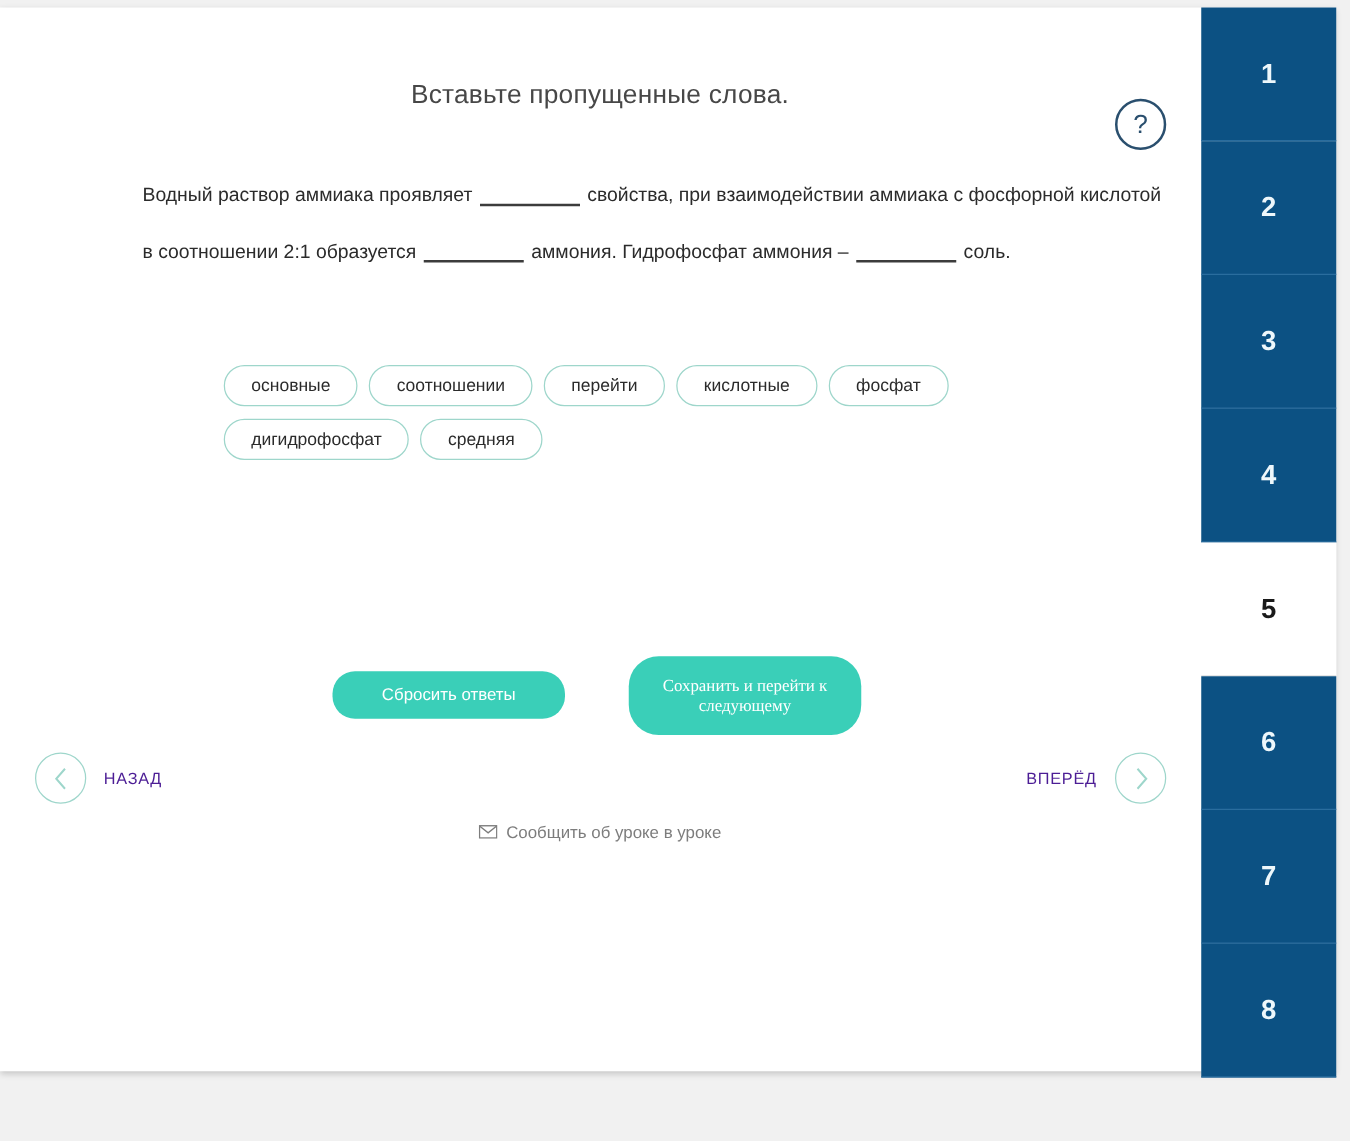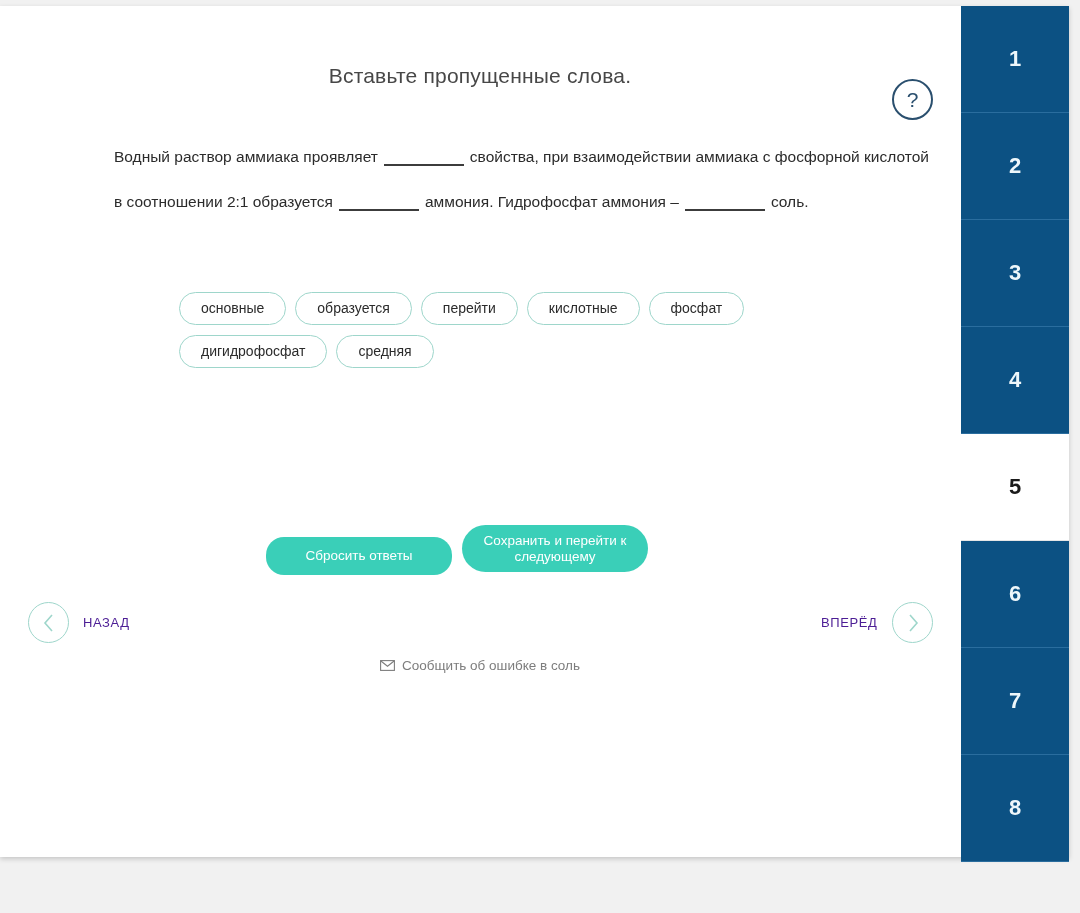--- a/index.html
+++ b/index.html
@@ -107,25 +107,26 @@
     font-family: "Liberation Sans", sans-serif;
     cursor: pointer;
     line-height: 16px;
   }
   .btn-reset {
     left: 266px; top: 531px;
     width: 186px; height: 38px;
     border-radius: 18px;
   }
   .btn-save {
-    left: 462px; top: 519px;
-    width: 186px; height: 47px;
+    left: 503px; top: 519px;
+    width: 186px; height: 63px;
     padding: 8px 16px;
     box-sizing: border-box;
     border-radius: 24px;
+    font-family: Liberation Serif, serif;
   }
   
   .nav-circle {
     position: absolute;
     width: 41px; height: 41px;
     border: 1px solid #9ed6cb;
     border-radius: 50%;
     box-sizing: border-box;
     cursor: pointer;
     background: transparent;
@@ -195,21 +196,21 @@
   <div class="card">
 
     <div class="title">Вставьте пропущенные слова.</div>
 
     <div class="help-btn">?</div>
 
     <div class="sentence">
       <span>Водный раствор аммиака проявляет</span><span class="blank"></span><span>свойства, при взаимодействии аммиака с фосфорной кислотой в соотношении 2:1 образуется</span><span class="blank"></span><span>аммония. Гидрофосфат аммония –</span><span class="blank"></span><span>соль.</span>
     </div>
 
-    <div class="chips" id="chips"><div class="chip">основные</div><div class="chip">образуется</div><div class="chip">перейти</div><div class="chip">кислотные</div><div class="chip">фосфат</div><div class="chip">дигидрофосфат</div><div class="chip">средняя</div></div>
+    <div class="chips" id="chips"><div class="chip">основные</div><div class="chip">соотношении</div><div class="chip">перейти</div><div class="chip">кислотные</div><div class="chip">фосфат</div><div class="chip">дигидрофосфат</div><div class="chip">средняя</div></div>
 
     <button class="btn btn-reset">Сбросить ответы</button>
     <button class="btn btn-save">Сохранить и перейти к следующему</button>
 
     <div class="nav-circle nav-prev-circle">
       <svg width="12" height="18" viewBox="0 0 12 18" fill="none">
           <path d="M9 1 L2 9 L9 17" stroke="#9ed6cb" stroke-width="1.6" fill="none"></path>
         </svg>
     </div>
     <div class="nav-label nav-prev-label">НАЗАД</div>
@@ -220,21 +221,21 @@
         </svg>
     </div>
     <div class="nav-label nav-next-label">ВПЕРЁД</div>
 
     <div class="report">
       <span class="env-icon">
         <svg width="15" height="11" viewBox="0 0 15 11" fill="none">
             <rect x="0.6" y="0.6" width="13.8" height="9.8" stroke="#7d7d7d" stroke-width="1.1" fill="none"></rect>
             <path d="M0.9 1 L7.5 6.2 L14.1 1" stroke="#7d7d7d" stroke-width="1.1" fill="none"></path>
           </svg>
-      </span><span>Сообщить об ошибке в соль</span>
+      </span><span>Сообщить об уроке в уроке</span>
     </div>
 
   </div>
 
   <div class="sidebar" id="sidebar">
       <div class="side-item">1</div>
       <div class="side-item">2</div>
       <div class="side-item">3</div>
       <div class="side-item">4</div>
       <div class="side-item active">5</div>

